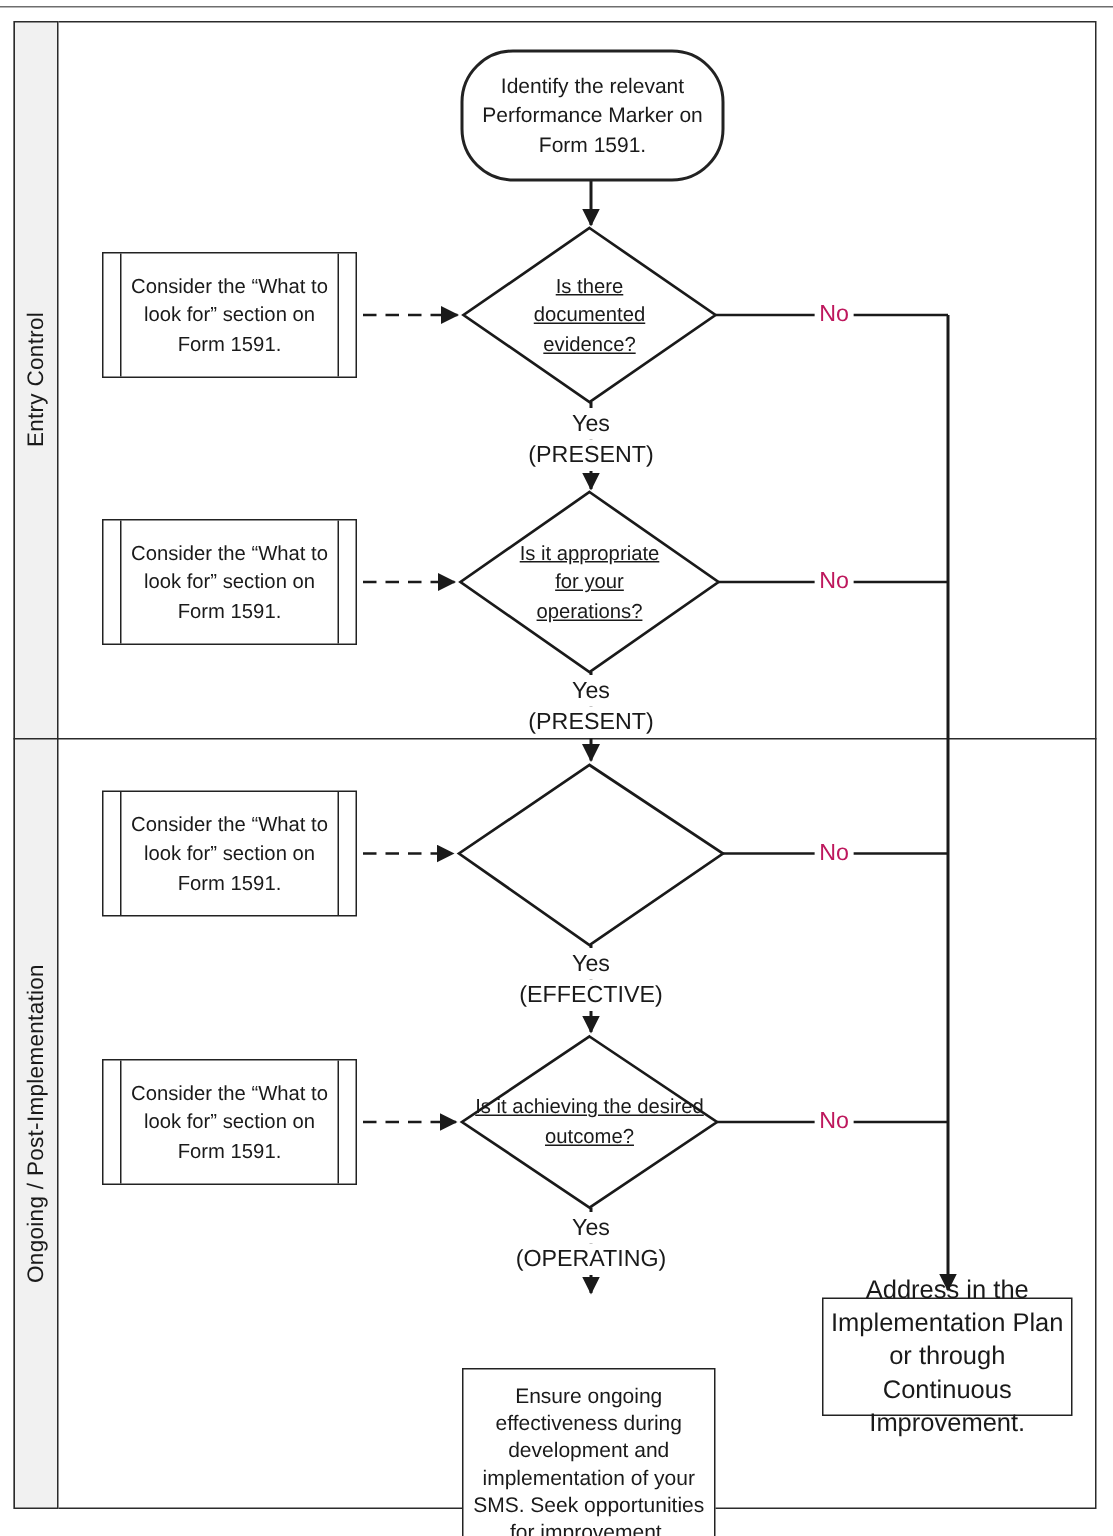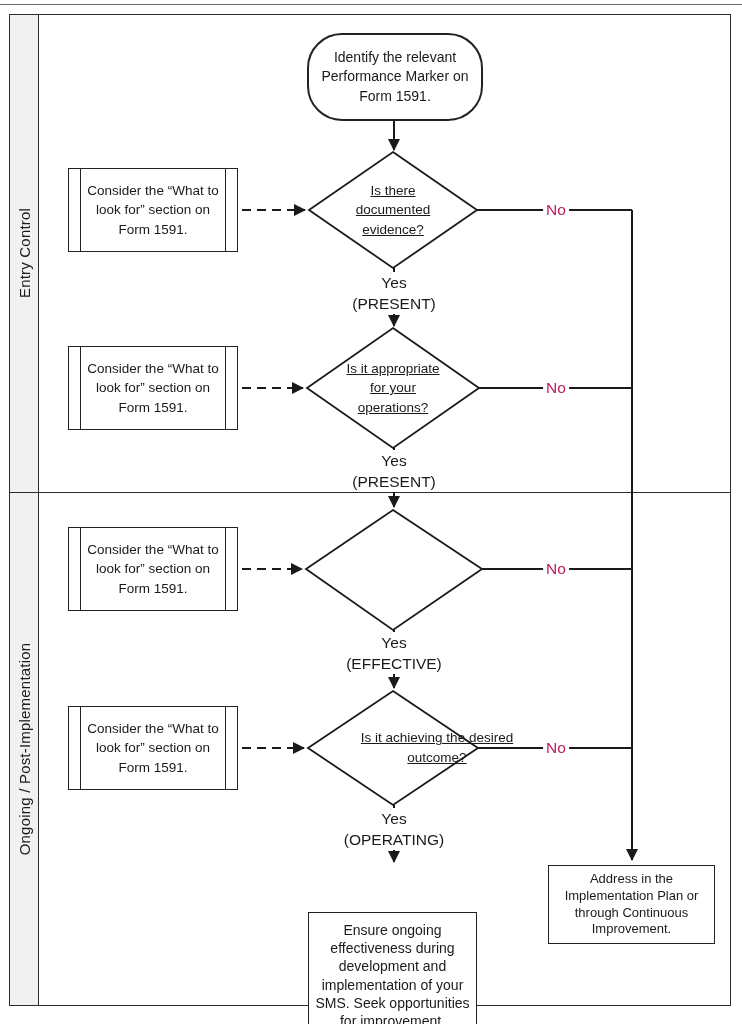--- a/index.html
+++ b/index.html
@@ -56,21 +56,21 @@
   .dbar { position: absolute; top: 0; bottom: 0; width: 0; border-left: 1.5px solid #222222; }
   .dbar.left { left: 11px; } .dbar.right { right: 11px; }
 
   .diamond-text {
     position: absolute; z-index: 3; display: flex; align-items: center; justify-content: center;
     text-align: center; font-size: 13.5px; line-height: 1.45; background: transparent; text-decoration: underline;
   }
   .dt1 { left: 338px; top: 166px; width: 110px; height: 88px; }
   .dt2 { left: 338px; top: 328px; width: 110px; height: 120px; text-align: center; }
   .dt3 { left: 313px; top: 514px; width: 160px; height: 110px; }
-  .dt4 { left: 313px; top: 712px; width: 160px; height: 72px; margin-left: 44px; }
+  .dt4 { left: 313px; top: 712px; width: 160px; height: 72px; }
 
   .yes-block {
     position: absolute; left: 394px; transform: translateX(-50%);
     display: flex; flex-direction: column; align-items: center; z-index: 4;
   }
   .yb1 { top: 272px; } .yb2 { top: 450px; } .yb3 { top: 632px; } .yb4 { top: 808px; }
   .yes-block span {
     display: inline-block; background: #ffffff; padding: 0 5px;
     font-size: 15.5px; line-height: 21px; color: #1a1a1a;
   }
@@ -80,21 +80,21 @@
   }
   .nl1 { left: 556px; top: 210px; } .nl2 { left: 556px; top: 388px; }
   .nl3 { left: 556px; top: 569px; } .nl4 { left: 556px; top: 748px; }
 
   .end-box {
     left: 308px; top: 912px; width: 169px; height: 127px;
     border: 1.8px solid #222222; font-size: 14px; line-height: 1.3; padding: 2px 6px;
   }
   .address-box {
     left: 548px; top: 865px; width: 167px; height: 79px;
-    border: 1.8px solid #222222; font-size: 13px; line-height: 1.3; padding: 2px 5px;
+    border: 1.8px solid #222222; font-size: 17px; line-height: 1.3; padding: 2px 5px;
   }
 </style>
 </head>
 <body>
 
 <div class="page">
 
   <div class="top-rule"></div>
   <div class="frame"></div>
   <div class="label-col"></div>

